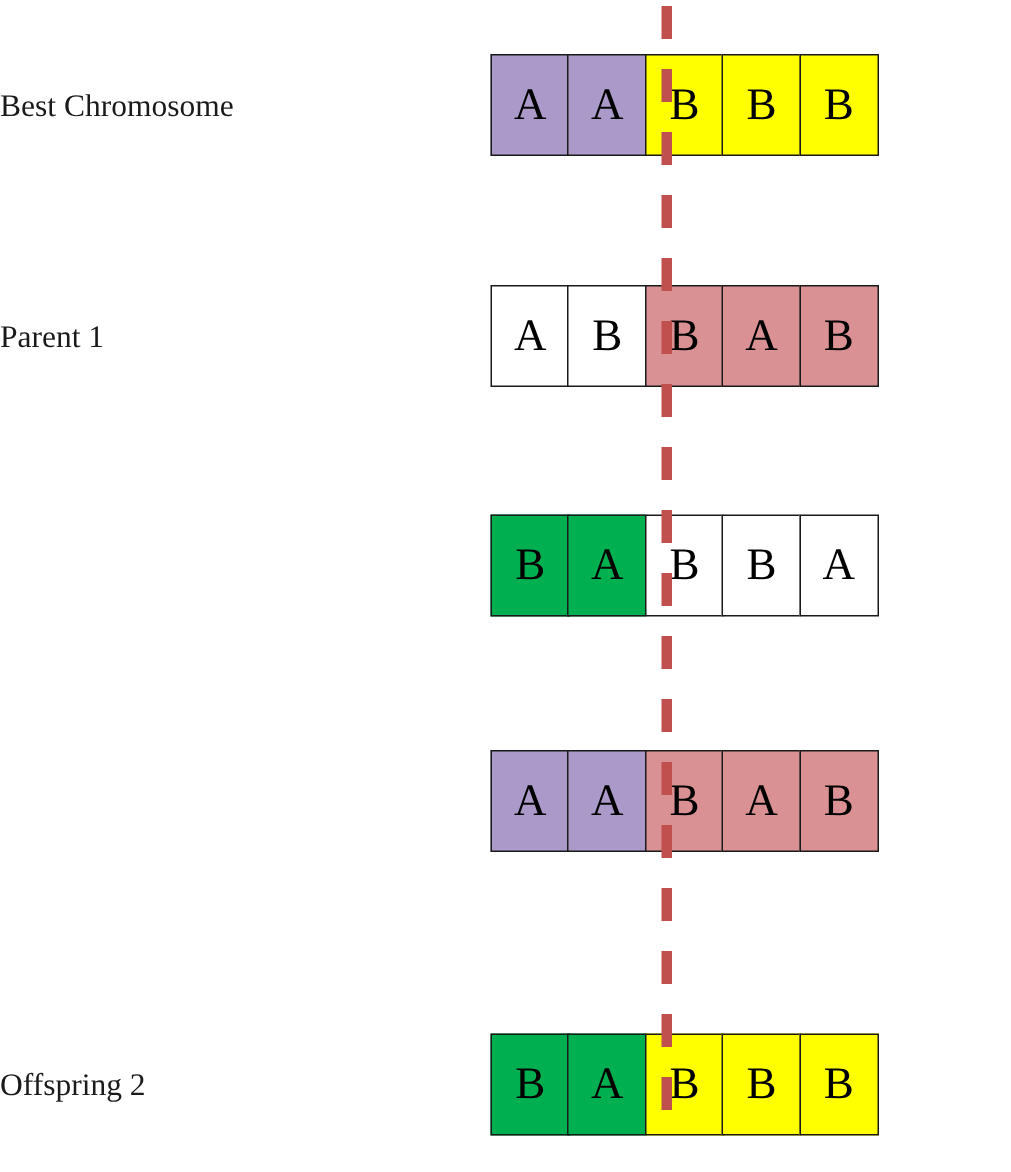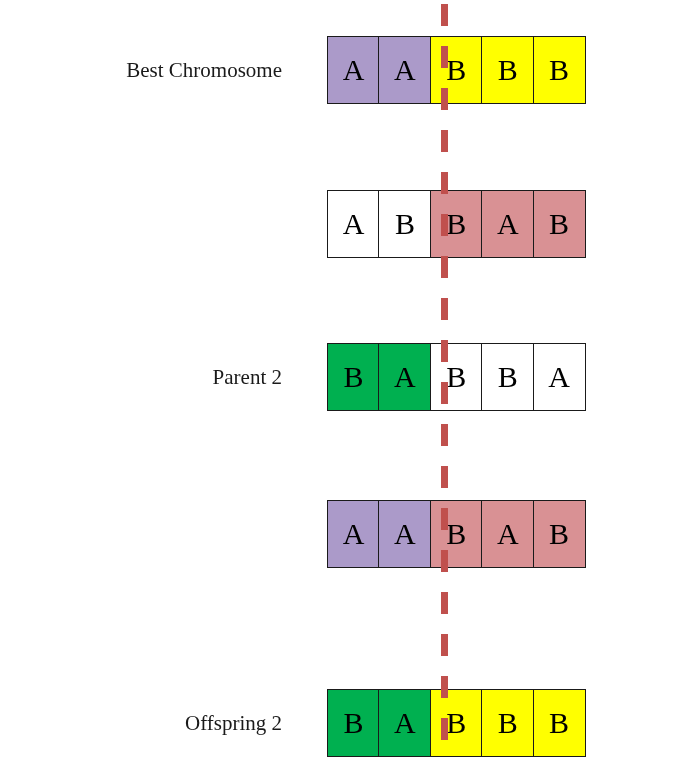--- a/index.html
+++ b/index.html
@@ -48,21 +48,21 @@
     z-index: 2;
   }
 
   .row-label {
     position: absolute;
     left: 0;
     top: 0;
     width: 282px;
     height: 68px;
     line-height: 68px;
-    text-align: right;
+    text-align: left;
     font-size: 21px;
     color: #1a1a1a;
     white-space: nowrap;
     font-family: "Liberation Serif", "DejaVu Serif", serif;
   }
 
   .chromosome {
     position: absolute;
     left: 327px;
     top: 0;
@@ -99,30 +99,30 @@
         <div class="row-label">Best Chromosome</div>
         <div class="chromosome">
           <div class="gene-cell" style="background: rgb(171, 154, 201);">A</div>
           <div class="gene-cell" style="background: rgb(171, 154, 201);">A</div>
           <div class="gene-cell" style="background: rgb(255, 255, 0);">B</div>
           <div class="gene-cell" style="background: rgb(255, 255, 0);">B</div>
           <div class="gene-cell" style="background: rgb(255, 255, 0);">B</div>
         </div>
       </div>
       <div class="row" style="top: 190px;">
+        <div class="row-label">Parent 1</div>
         <div class="chromosome">
           <div class="gene-cell" style="background: rgb(255, 255, 255);">A</div>
           <div class="gene-cell" style="background: rgb(255, 255, 255);">B</div>
           <div class="gene-cell" style="background: rgb(217, 145, 148);">B</div>
           <div class="gene-cell" style="background: rgb(217, 145, 148);">A</div>
           <div class="gene-cell" style="background: rgb(217, 145, 148);">B</div>
         </div>
       </div>
       <div class="row" style="top: 343px;">
-        <div class="row-label">Parent 2</div>
         <div class="chromosome">
           <div class="gene-cell" style="background: rgb(0, 176, 80);">B</div>
           <div class="gene-cell" style="background: rgb(0, 176, 80);">A</div>
           <div class="gene-cell" style="background: rgb(255, 255, 255);">B</div>
           <div class="gene-cell" style="background: rgb(255, 255, 255);">B</div>
           <div class="gene-cell" style="background: rgb(255, 255, 255);">A</div>
         </div>
       </div>
       <div class="row" style="top: 500px;">
         <div class="chromosome">

